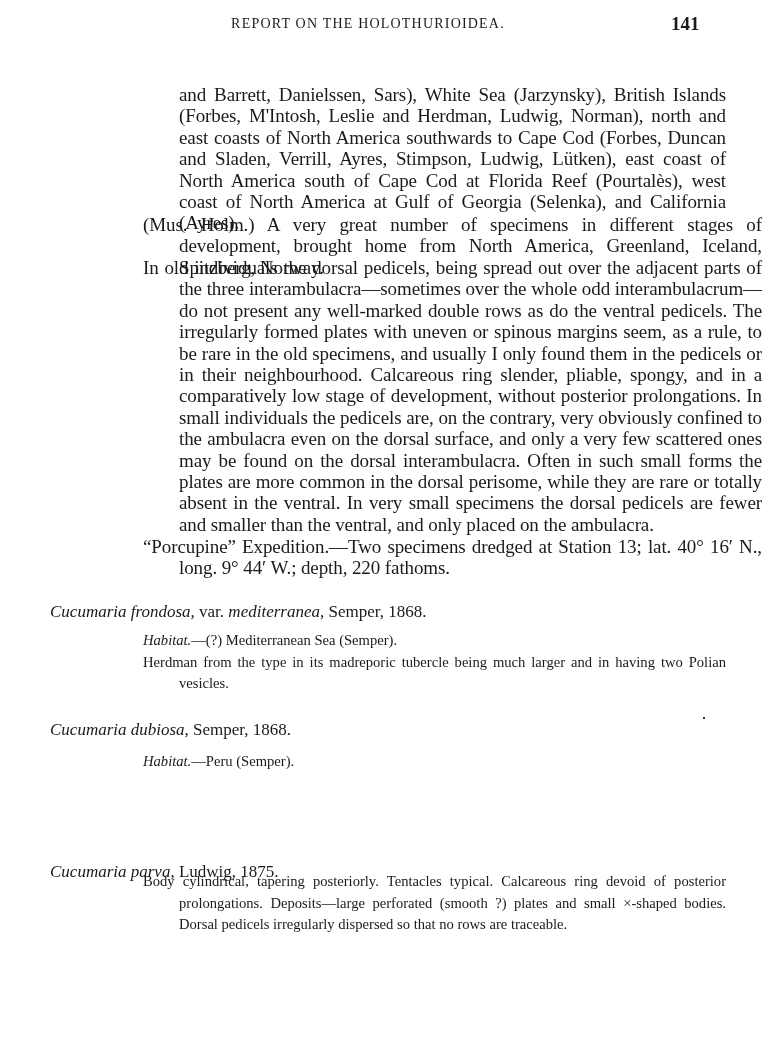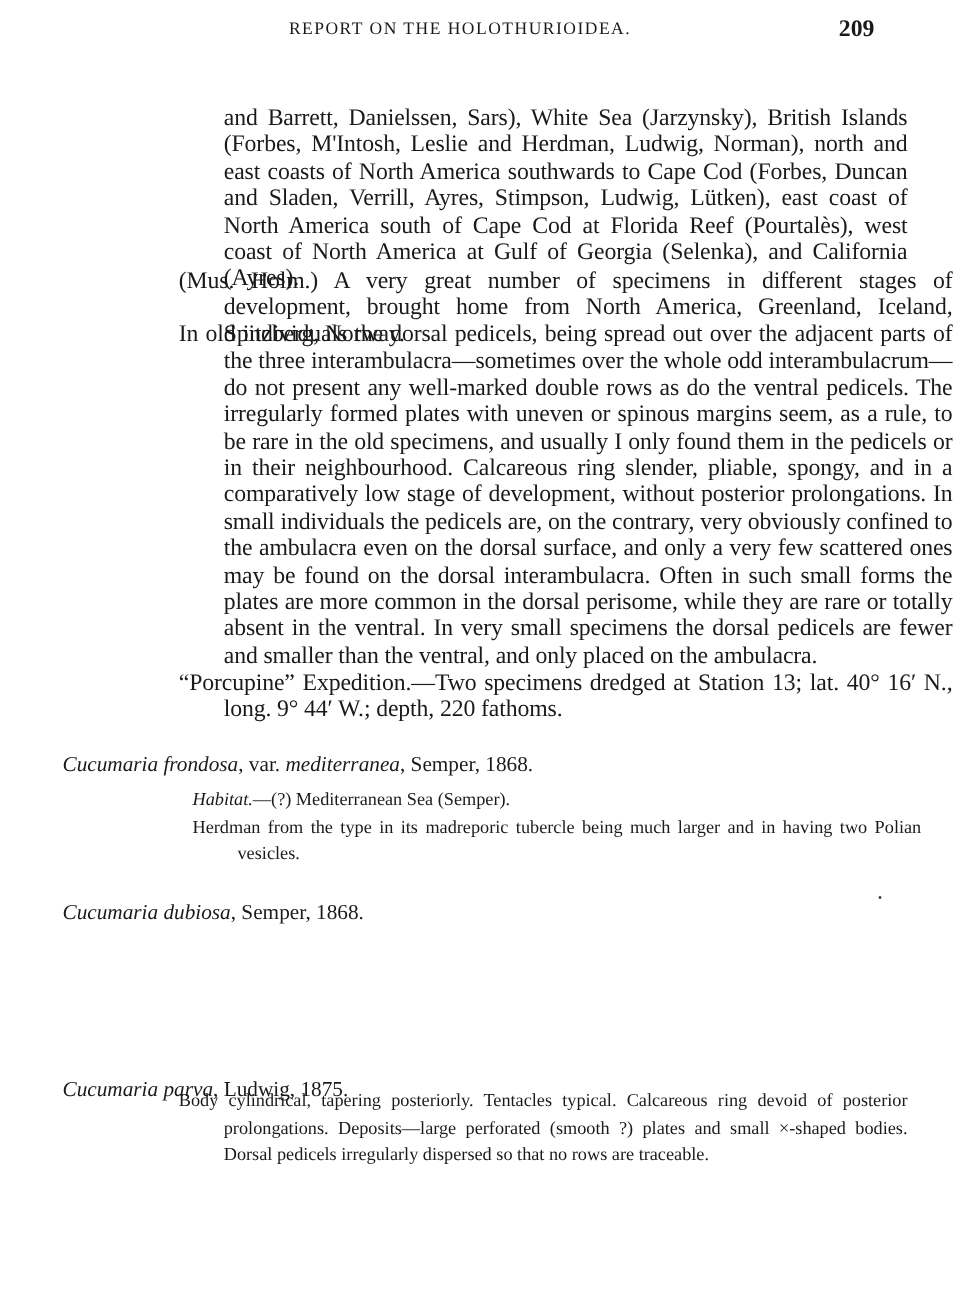--- a/index.html
+++ b/index.html
@@ -33,44 +33,45 @@
     .block p { margin: 0; padding-left: 36px; text-indent: -36px; text-align: justify; }
     .block p.hab { padding-left: 0; text-indent: 0; }
     .hab i { font-style: italic; }
     .dot { position: absolute; left: 703px; top: 717px; width: 2px; height: 2px; background: #333; }
   </style>
 </head>
 <body>
 
 <div>
   <div class="header-title">REPORT ON THE HOLOTHURIOIDEA.</div>
-  <div class="page-number">209</div>
+  <div class="page-number">141</div>
 </div>
 
 <p class="para cont" style="top:84px;">and Barrett, Danielssen, Sars), White Sea (Jarzynsky), British Islands (Forbes, M'Intosh, Leslie and Herdman, Ludwig, Norman), north and east coasts of North America southwards to Cape Cod (Forbes, Duncan and Sladen, Verrill, Ayres, Stimpson, Ludwig, Lütken), east coast of North America south of Cape Cod at Florida Reef (Pourtalès), west coast of North America at Gulf of Georgia (Selenka), and California (Ayres).</p>
 
 <p class="para" style="top:214px;">(Mus. Holm.)  A very great number of specimens in different stages of development, brought home from North America, Greenland, Iceland, Spitzberg, Norway.</p>
 
 <p class="para" style="top:257px;">In old individuals the dorsal pedicels, being spread out over the adjacent parts of the three interambulacra—sometimes over the whole odd interambulacrum—do not present any well-marked double rows as do the ventral pedicels.  The irregularly formed plates with uneven or spinous margins seem, as a rule, to be rare in the old specimens, and usually I only found them in the pedicels or in their neighbourhood.  Calcareous ring slender, pliable, spongy, and in a comparatively low stage of development, without posterior prolongations.  In small individuals the pedicels are, on the contrary, very obviously confined to the ambulacra even on the dorsal surface, and only a very few scattered ones may be found on the dorsal interambulacra.  Often in such small forms the plates are more common in the dorsal perisome, while they are rare or totally absent in the ventral.  In very small specimens the dorsal pedicels are fewer and smaller than the ventral, and only placed on the ambulacra.</p>
 
 <p class="para" style="top:536px;">“Porcupine” Expedition.—Two specimens dredged at Station 13; lat. 40° 16′ N., long. 9° 44′ W.; depth, 220 fathoms.</p>
 
 <div class="species" style="top:602px;">
   <i>Cucumaria frondosa</i><span>, var. </span><i>mediterranea</i><span>, Semper, 1868.</span>
 </div>
-<div class="block" style="top:630px;margin-left:11px;">
+<div class="block" style="top:630px;">
   <p class="hab"><i>Habitat.</i><span>—(?) Mediterranean Sea (Semper).</span></p>
   <p>Herdman from the type in its madreporic tubercle being much larger and in having two Polian vesicles.</p>
 </div>
 
 <div class="species" style="top:720px;">
   <i>Cucumaria dubiosa</i><span>, Semper, 1868.</span>
 </div>
 <div class="dot"></div>
 <div class="block" style="top:751px;">
+  <p class="hab"><i>Habitat.</i><span>—Peru (Semper).</span></p>
 </div>
 
 <div class="species" style="top:862px;">
   <i>Cucumaria parva</i><span>, Ludwig, 1875.</span>
 </div>
 <div class="block" style="top:871px;">
   <p>Body cylindrical, tapering posteriorly.  Tentacles typical.  Calcareous ring devoid of posterior prolongations.  Deposits—large perforated (smooth ?) plates and small ×-shaped bodies.  Dorsal pedicels irregularly dispersed so that no rows are traceable.</p>
 </div>
 
 </body></html>

